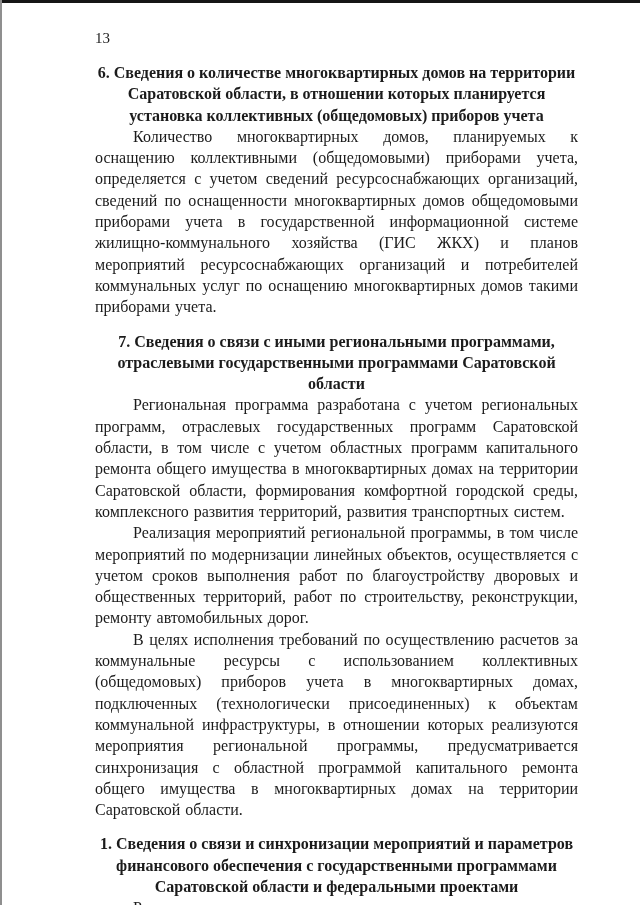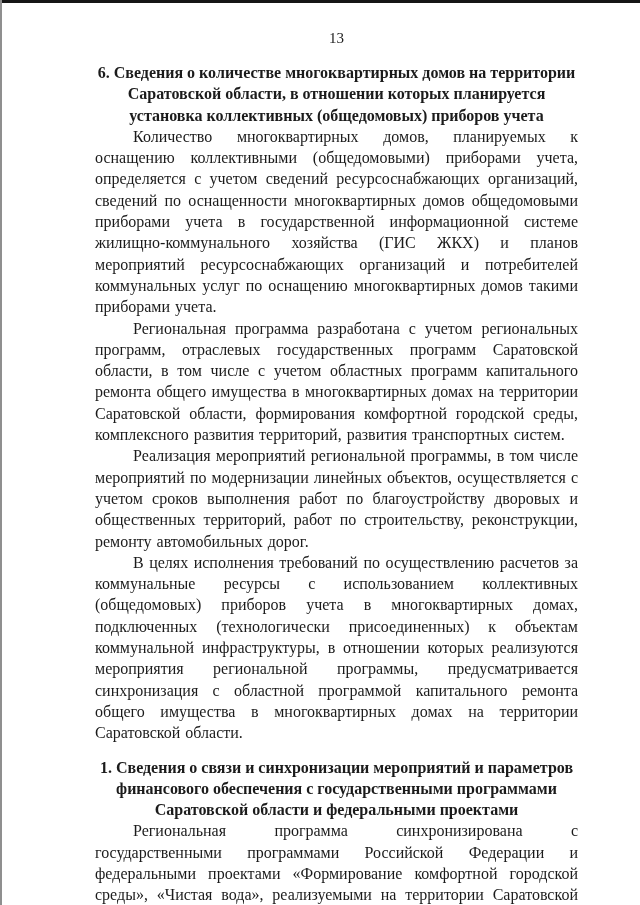--- a/index.html
+++ b/index.html
@@ -28,21 +28,20 @@
     width: 2px; height: 905px;
     background: #8f8f8f;
   }
   .content {
     position: absolute;
     top: 28px;
     left: 95px;
     width: 483px;
   }
   .page-number {
-    text-align: center;
     font-size: 15px;
     line-height: 20px;
     margin-bottom: 11px;
   }
   h2.section-heading {
     font-size: 16px;
     line-height: 21.3px;
     font-weight: bold;
     text-align: center;
     margin: 13px 0 0 0;
@@ -69,20 +68,21 @@
 
   <div class="content">
     <div class="page-number">13</div>
 
     <section>
       <h2 class="section-heading">6. Сведения о количестве многоквартирных домов на территории Саратовской области, в отношении которых планируется установка коллективных (общедомовых) приборов учета</h2>
       <p class="body-paragraph">Количество многоквартирных домов, планируемых к оснащению коллективными (общедомовыми) приборами учета, определяется с учетом сведений ресурсоснабжающих организаций, сведений по оснащенности многоквартирных домов общедомовыми приборами учета в государственной информационной системе жилищно-коммунального хозяйства (ГИС ЖКХ) и планов мероприятий ресурсоснабжающих организаций и потребителей коммунальных услуг по оснащению многоквартирных домов такими приборами учета.</p>
     </section>
 
     <section>
+      <h2 class="section-heading">7. Сведения о связи с иными региональными программами, отраслевыми государственными программами Саратовской области</h2>
       <p class="body-paragraph">Региональная программа разработана с учетом региональных программ, отраслевых государственных программ Саратовской области, в том числе с учетом областных программ капитального ремонта общего имущества в многоквартирных домах на территории Саратовской области, формирования комфортной городской среды, комплексного развития территорий, развития транспортных систем.</p>
       <p class="body-paragraph">Реализация мероприятий региональной программы, в том числе мероприятий по модернизации линейных объектов, осуществляется с учетом сроков выполнения работ по благоустройству дворовых и общественных территорий, работ по строительству, реконструкции, ремонту автомобильных дорог.</p>
       <p class="body-paragraph">В целях исполнения требований по осуществлению расчетов за коммунальные ресурсы с использованием коллективных (общедомовых) приборов учета в многоквартирных домах, подключенных (технологически присоединенных) к объектам коммунальной инфраструктуры, в отношении которых реализуются мероприятия региональной программы, предусматривается синхронизация с областной программой капитального ремонта общего имущества в многоквартирных домах на территории Саратовской области.</p>
     </section>
 
     <section>
       <h2 class="section-heading">1. Сведения о связи и синхронизации мероприятий и параметров финансового обеспечения с государственными программами Саратовской области и федеральными проектами</h2>
       <p class="body-paragraph">Региональная программа синхронизирована с государственными программами Российской Федерации и федеральными проектами «Формирование комфортной городской среды», «Чистая вода», реализуемыми на территории Саратовской области.</p>
 
     </section>

